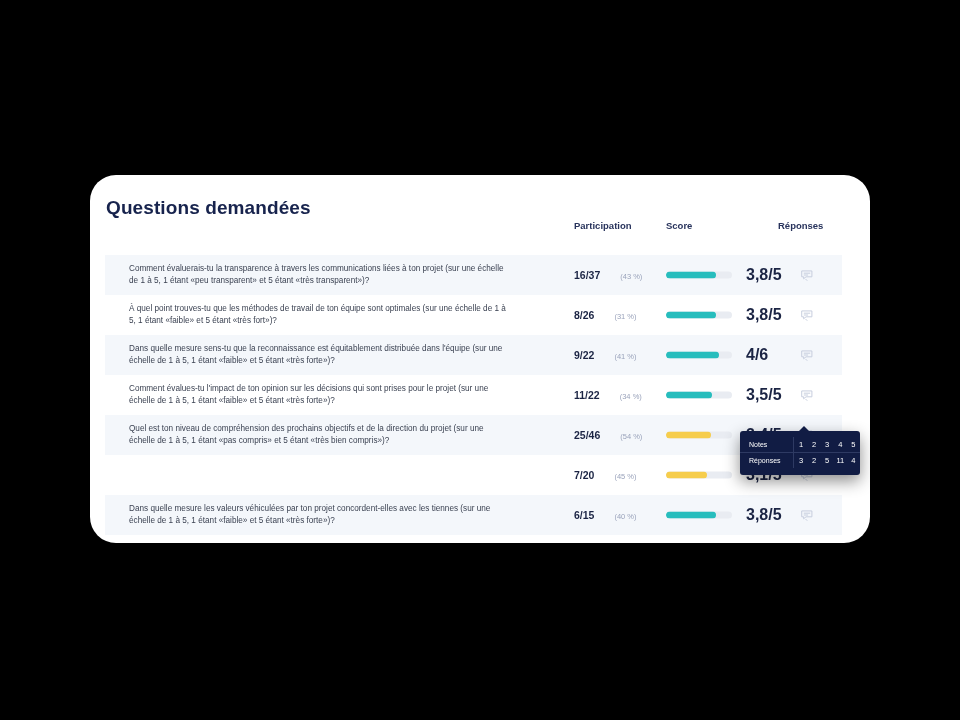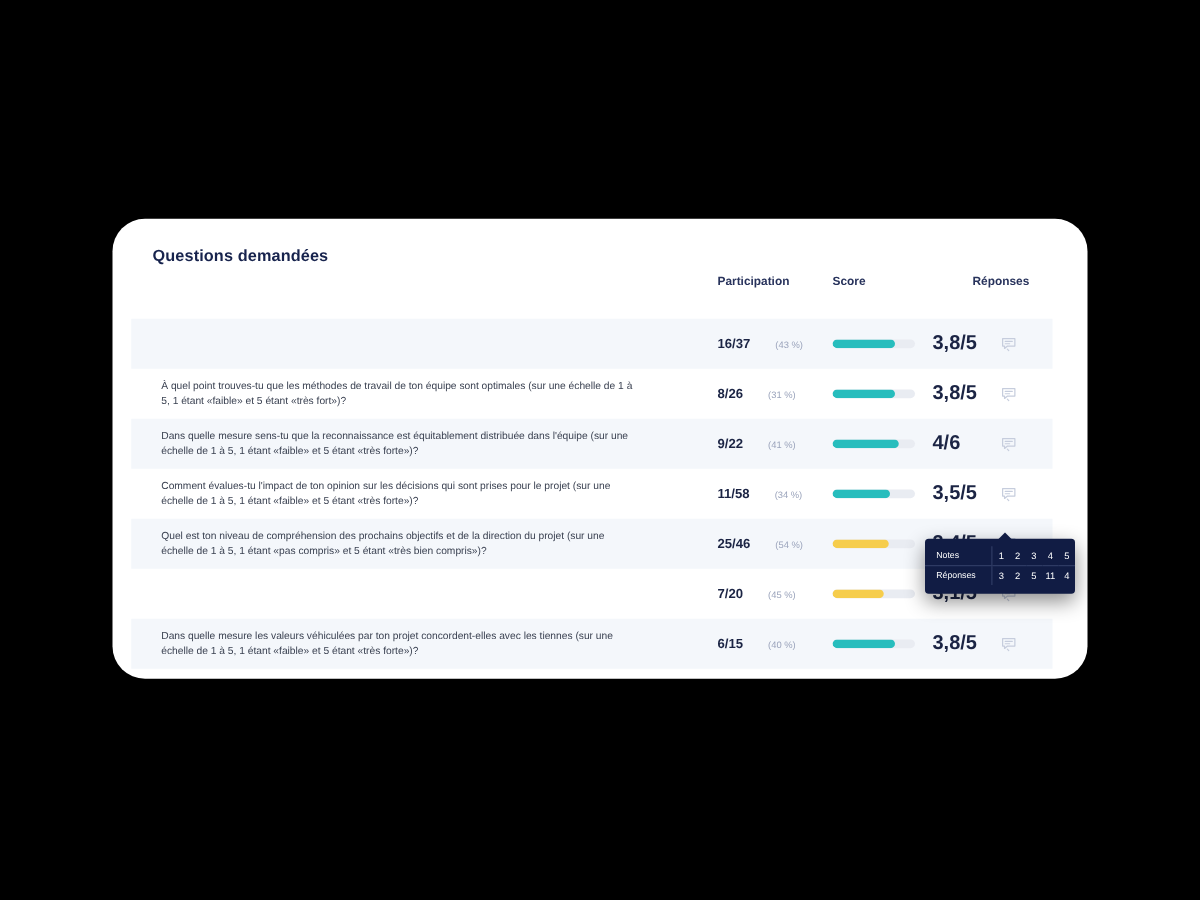--- a/index.html
+++ b/index.html
@@ -30,23 +30,23 @@
     width: 780px;
     height: 368px;
     background: #ffffff;
     border-radius: 26px;
     box-shadow: 0 18px 40px rgba(0,0,0,0.55);
     overflow: hidden;
   }
 
   .card-title {
     position: absolute;
-    left: 32px;
+    left: 16px;
     top: 22px;
-    font-size: 13px;
+    font-size: 19px;
     font-weight: bold;
     color: #17234d;
     letter-spacing: 0.1px;
   }
 
   
   .table-head {
     position: absolute;
     left: 0;
     top: 45px;
@@ -198,20 +198,21 @@
     <div class="card-title">Questions demandées</div>
 
     <div class="table-head">
       <div class="th th-participation">Participation</div>
       <div class="th th-score">Score</div>
       <div class="th th-reponses">Réponses</div>
     </div>
 
     <div class="rows" id="rows-container">
         <div class="row alt">
+          <div class="q-text">Comment évaluerais-tu la transparence à travers les communications liées à ton projet (sur une échelle de 1 à 5, 1 étant «peu transparent» et 5 étant «très transparent»)?</div>
           <div class="cell participation">
             <span class="part-frac">16/37</span>
             <span class="part-pct">(43 %)</span>
           </div>
           <div class="cell bar-wrap">
             <div class="bar-fill" style="width:76%;background:#27bdbd"></div>
           </div>
           <div class="cell score">3,8/5</div>
           <div class="cell resp-icon">
             <svg width="14" height="14" viewBox="0 0 20 20" fill="none" stroke="#c6cddd" stroke-width="1.4" stroke-linecap="round" stroke-linejoin="round">
@@ -253,21 +254,21 @@
             <svg width="14" height="14" viewBox="0 0 20 20" fill="none" stroke="#c6cddd" stroke-width="1.4" stroke-linecap="round" stroke-linejoin="round">
               <path d="M3 4.2h14v8.4H8.6L5.2 15.4v-2.8H3z"></path>
               <path d="M6 7.4h8M6 10h5"></path>
               <path d="M8.4 16.2l1.6 1.6"></path>
             </svg>
           </div>
         </div>
         <div class="row">
           <div class="q-text">Comment évalues-tu l'impact de ton opinion sur les décisions qui sont prises pour le projet (sur une échelle de 1 à 5, 1 étant «faible» et 5 étant «très forte»)?</div>
           <div class="cell participation">
-            <span class="part-frac">11/58</span>
+            <span class="part-frac">11/22</span>
             <span class="part-pct">(34 %)</span>
           </div>
           <div class="cell bar-wrap">
             <div class="bar-fill" style="width:70%;background:#27bdbd"></div>
           </div>
           <div class="cell score">3,5/5</div>
           <div class="cell resp-icon">
             <svg width="14" height="14" viewBox="0 0 20 20" fill="none" stroke="#c6cddd" stroke-width="1.4" stroke-linecap="round" stroke-linejoin="round">
               <path d="M3 4.2h14v8.4H8.6L5.2 15.4v-2.8H3z"></path>
               <path d="M6 7.4h8M6 10h5"></path>

